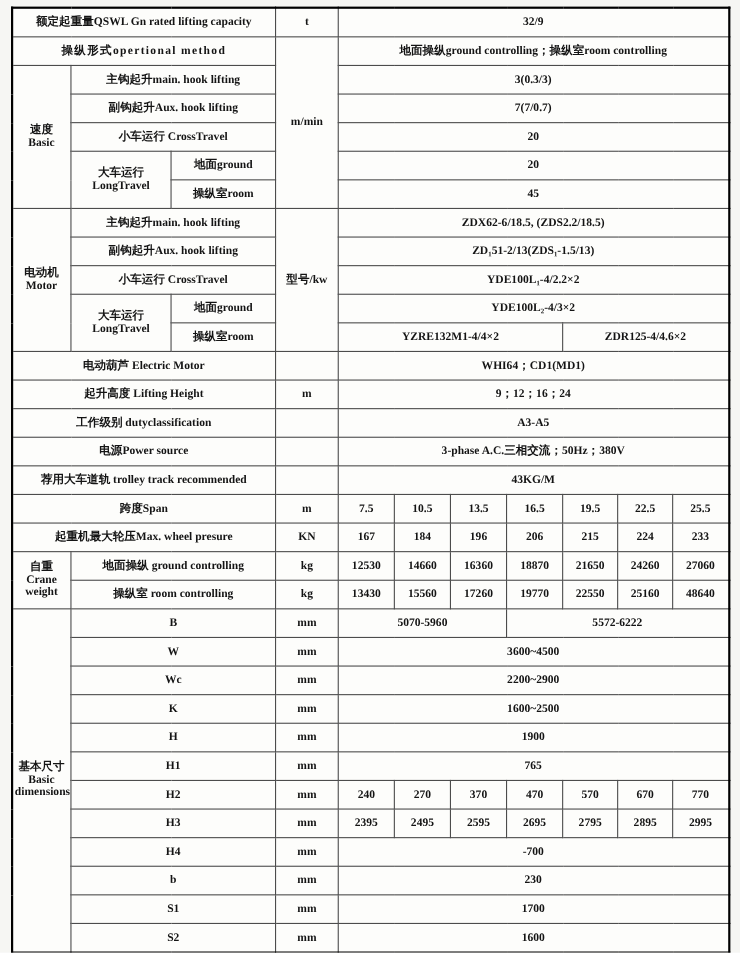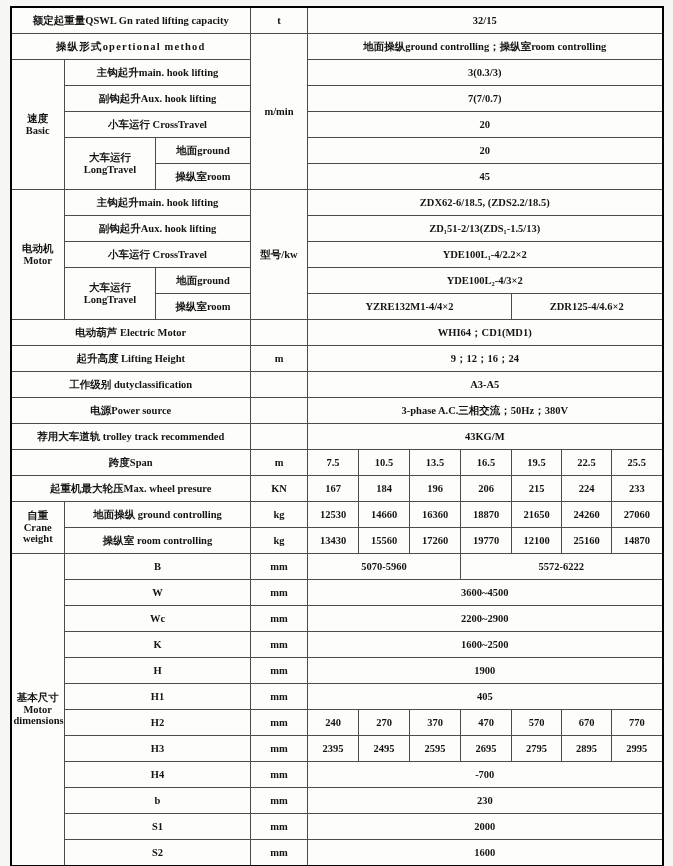--- a/index.html
+++ b/index.html
@@ -51,21 +51,21 @@
       <col style="width:51px">
     <col style="width:50px">
       <col style="width:50px">
       <col style="width:51px">
   </colgroup>
 
   <tbody>
       <tr>
     <td class="lbl" colspan="3">额定起重量QSWL Gn rated lifting capacity</td>
     <td class="unit">t</td>
-    <td class="val" colspan="7">32/15</td>
+    <td class="val" colspan="7">32/9</td>
   </tr>
 
   <tr>
     <td class="lbl spread" colspan="3">操纵形式opertional method</td>
     <td class="unit" rowspan="6">m/min</td>
     <td class="val" colspan="7">地面操纵ground controlling；操纵室room controlling</td>
   </tr>
 
   <tr>
     <td class="grp" rowspan="5">
@@ -192,29 +192,29 @@
     <td class="val">24260</td>
     <td class="val">27060</td>
   </tr>
   <tr>
     <td class="lbl" colspan="2">操纵室 room controlling</td>
     <td class="unit">kg</td>
     <td class="val">13430</td>
     <td class="val">15560</td>
     <td class="val">17260</td>
     <td class="val">19770</td>
-    <td class="val">12100</td>
+    <td class="val">22550</td>
     <td class="val">25160</td>
-    <td class="val">14870</td>
+    <td class="val">48640</td>
   </tr>
 
   <tr>
     <td class="grp" rowspan="12">
       <span class="cn">基本尺寸</span>
-      <span class="en">Motor dimensions</span>
+      <span class="en">Basic dimensions</span>
     </td>
     <td class="lbl" colspan="2">B</td>
     <td class="unit">mm</td>
     <td class="val" colspan="3">5070-5960</td>
     <td class="val" colspan="4">5572-6222</td>
   </tr>
   <tr>
     <td class="lbl" colspan="2">W</td>
     <td class="unit">mm</td>
     <td class="val" colspan="7">3600~4500</td>
@@ -230,21 +230,21 @@
     <td class="val" colspan="7">1600~2500</td>
   </tr>
   <tr>
     <td class="lbl" colspan="2">H</td>
     <td class="unit">mm</td>
     <td class="val" colspan="7">1900</td>
   </tr>
   <tr>
     <td class="lbl" colspan="2">H1</td>
     <td class="unit">mm</td>
-    <td class="val" colspan="7">405</td>
+    <td class="val" colspan="7">765</td>
   </tr>
   <tr>
     <td class="lbl" colspan="2">H2</td>
     <td class="unit">mm</td>
     <td class="val">240</td>
     <td class="val">270</td>
     <td class="val">370</td>
     <td class="val">470</td>
     <td class="val">570</td>
     <td class="val">670</td>
@@ -267,21 +267,21 @@
     <td class="val" colspan="7">-700</td>
   </tr>
   <tr>
     <td class="lbl" colspan="2">b</td>
     <td class="unit">mm</td>
     <td class="val" colspan="7">230</td>
   </tr>
   <tr>
     <td class="lbl" colspan="2">S1</td>
     <td class="unit">mm</td>
-    <td class="val" colspan="7">2000</td>
+    <td class="val" colspan="7">1700</td>
   </tr>
   <tr>
     <td class="lbl" colspan="2">S2</td>
     <td class="unit">mm</td>
     <td class="val" colspan="7">1600</td>
   </tr>
 </tbody>
   </table>
 
 </body></html>

